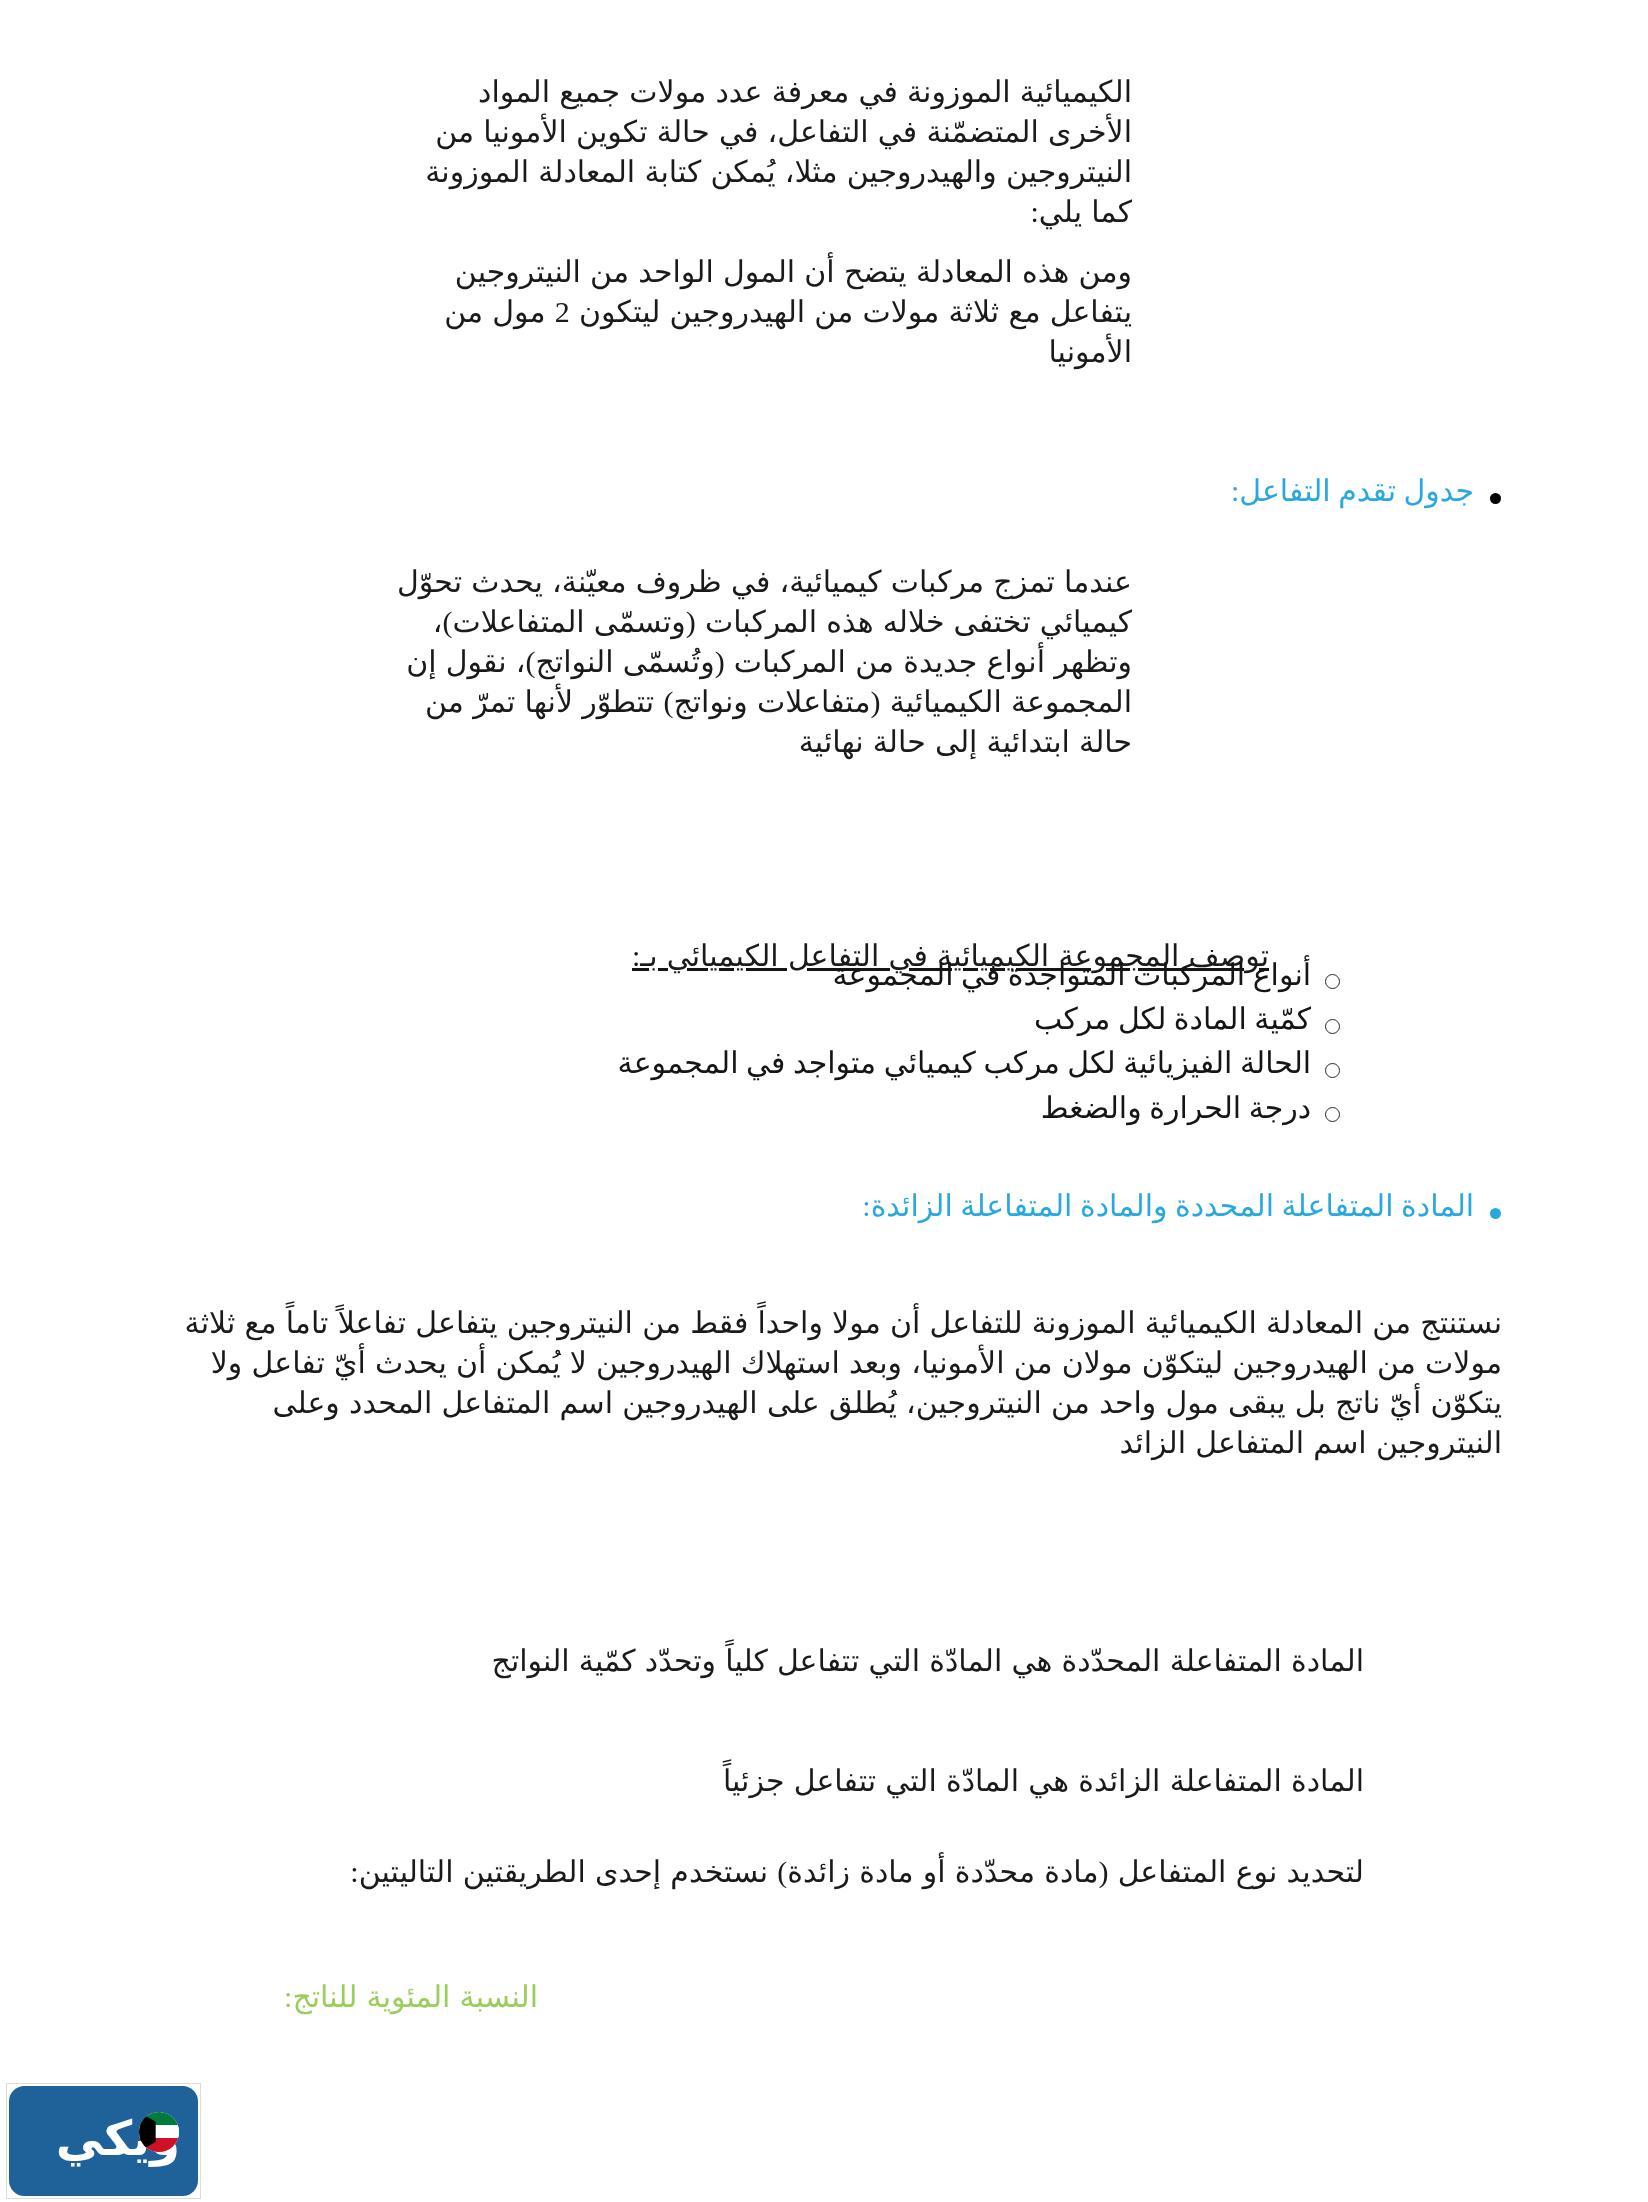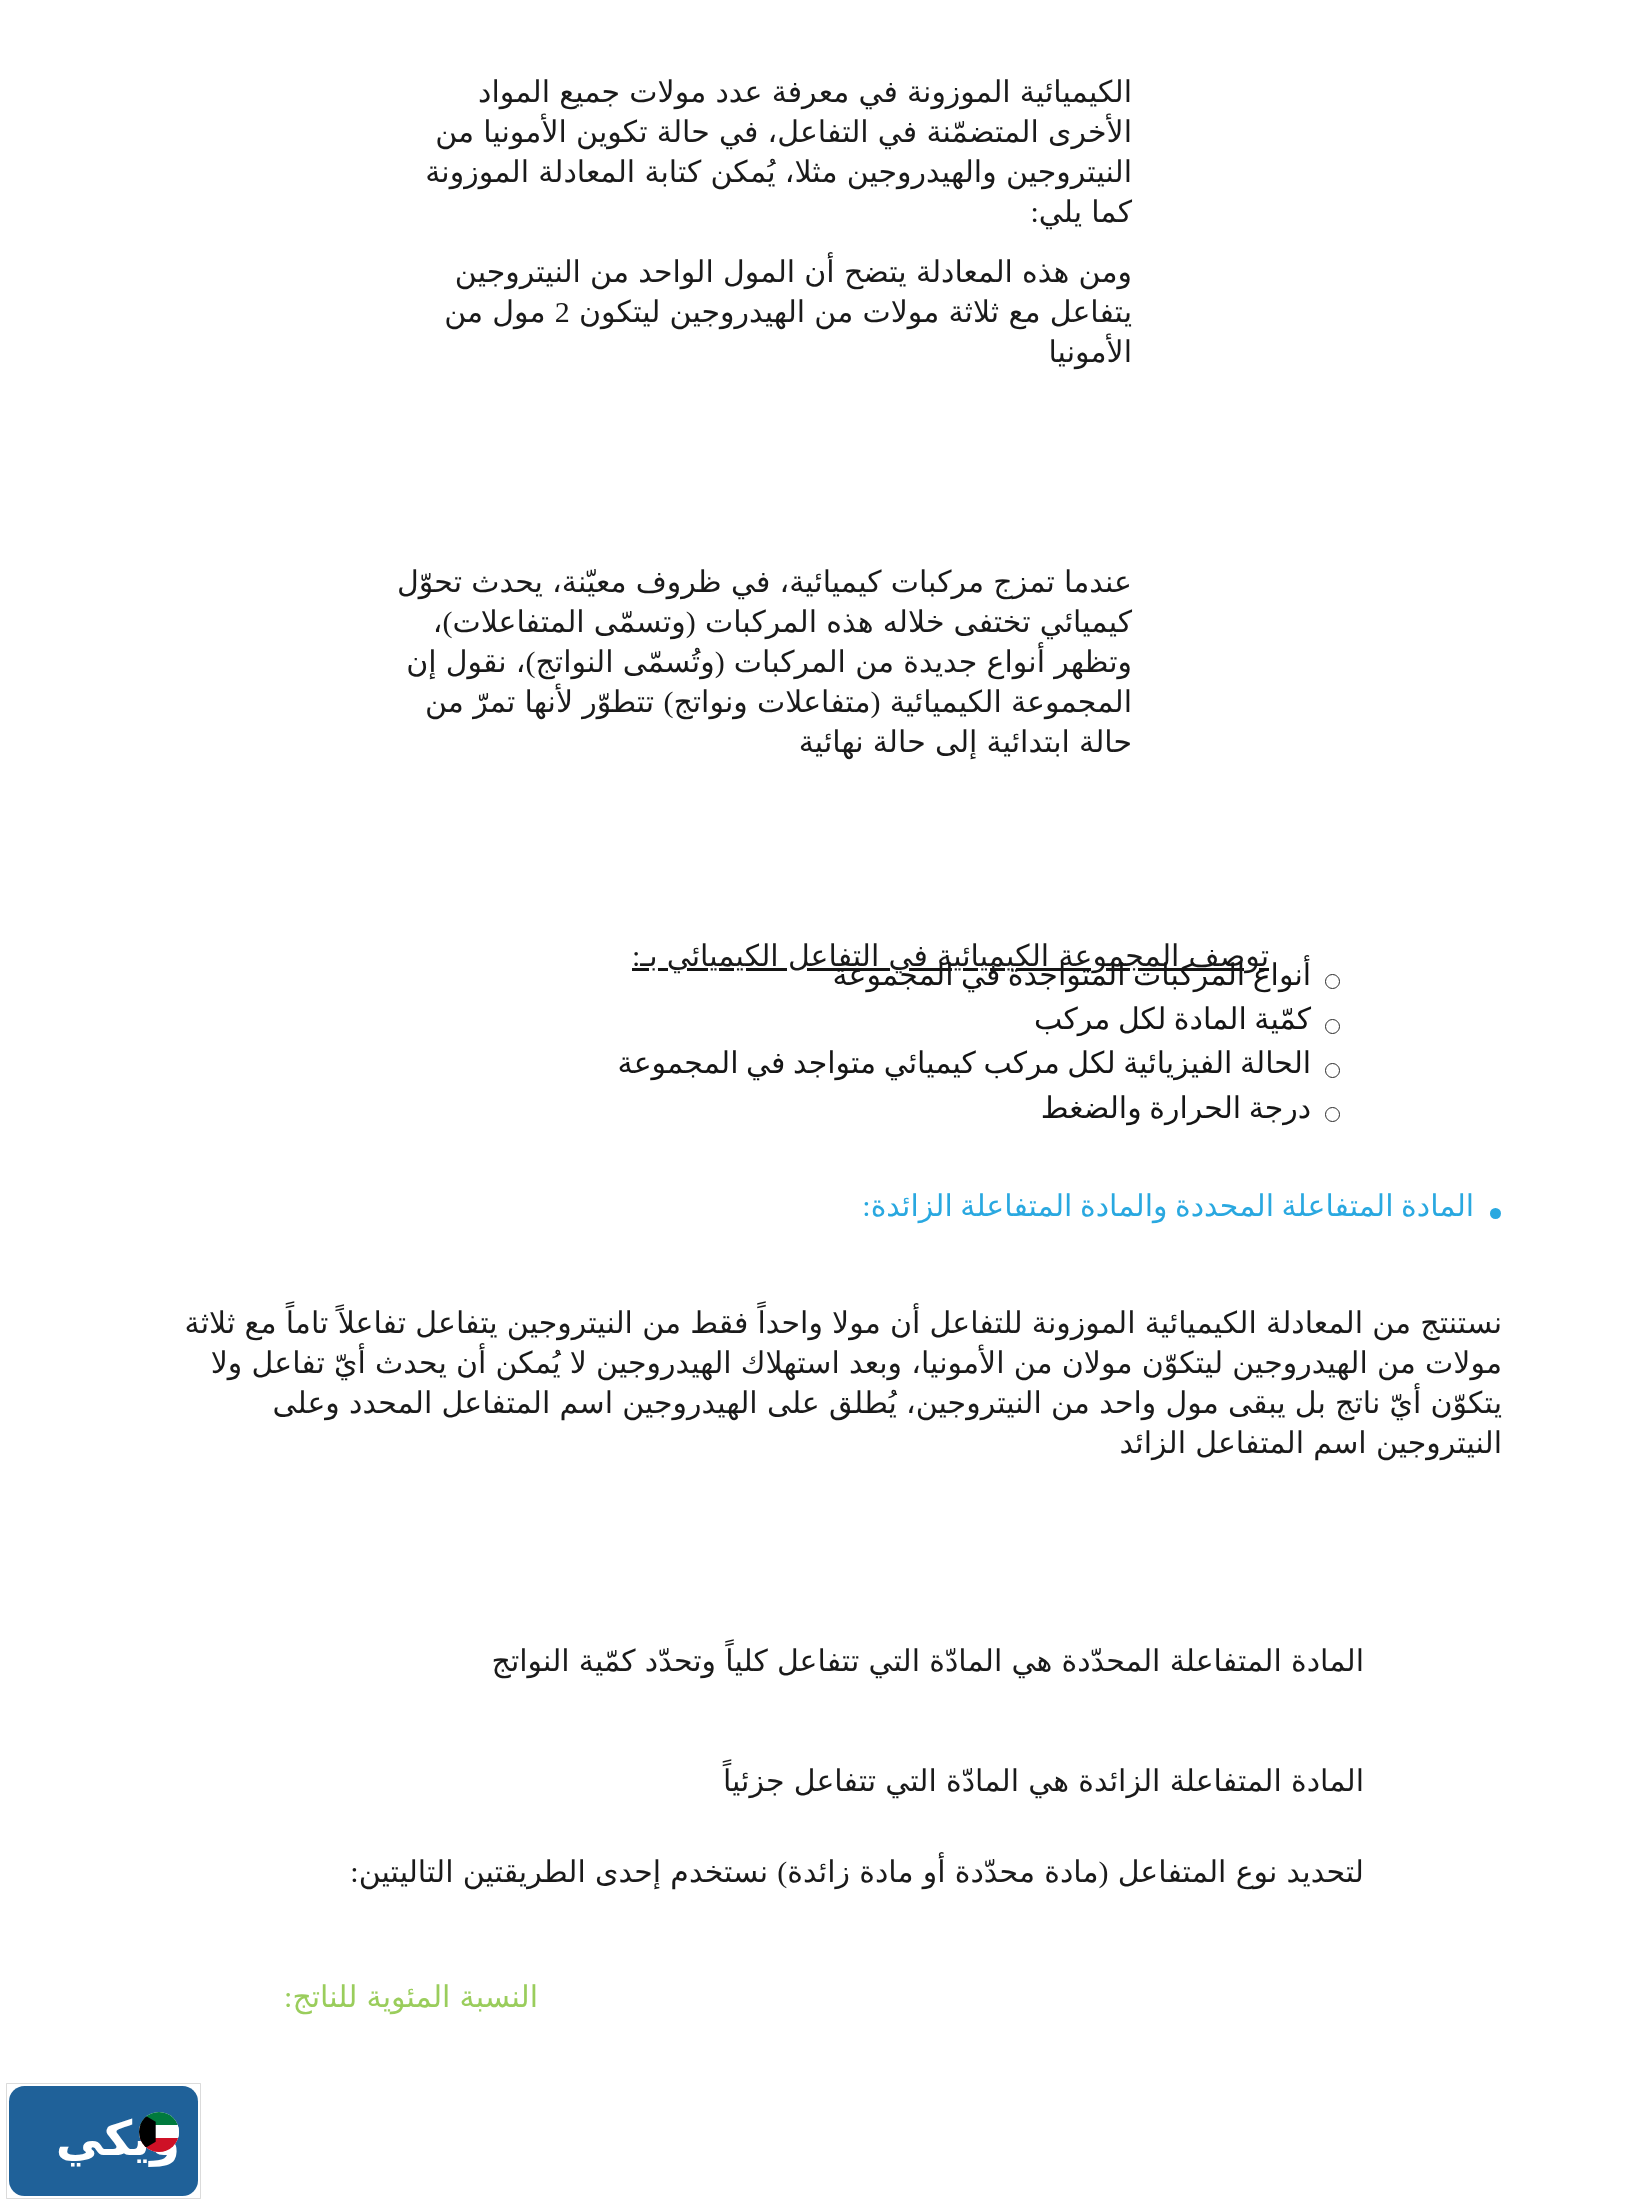--- a/index.html
+++ b/index.html
@@ -284,20 +284,28 @@
 <div class="page">
 
   <div class="block-top">
     <div class="para ta-right">الكيميائية الموزونة في معرفة عدد مولات جميع المواد الأخرى المتضمّنة في التفاعل، في حالة تكوين الأمونيا من النيتروجين والهيدروجين مثلا، يُمكن كتابة المعادلة الموزونة كما يلي:</div>
   </div>
 
   <div class="block-second">
     <div class="para ta-right">ومن هذه المعادلة يتضح أن المول الواحد من النيتروجين يتفاعل مع ثلاثة مولات من الهيدروجين ليتكون 2 مول من الأمونيا</div>
   </div>
 
+  <div class="sec-bullet-1">
+    <div class="row-right">
+      <div class="bullet-row">
+        <span class="bullet-dot solid-black"></span>
+        <span class="bullet-text heading-blue">جدول تقدم التفاعل:</span>
+      </div>
+    </div>
+  </div>
 
   <div class="sec-para-3">
     <div class="para ta-right">عندما تمزج مركبات كيميائية، في ظروف معيّنة، يحدث تحوّل كيميائي تختفى خلاله هذه المركبات (وتسمّى المتفاعلات)، وتظهر أنواع جديدة من المركبات (وتُسمّى النواتج)، نقول إن المجموعة الكيميائية (متفاعلات ونواتج) تتطوّر لأنها تمرّ من حالة ابتدائية إلى حالة نهائية</div>
   </div>
 
 
   <div class="sec-describe">
     <div class="para ta-right">توصف المجموعة الكيميائية في التفاعل الكيميائي بـ:</div>
   </div>
 

